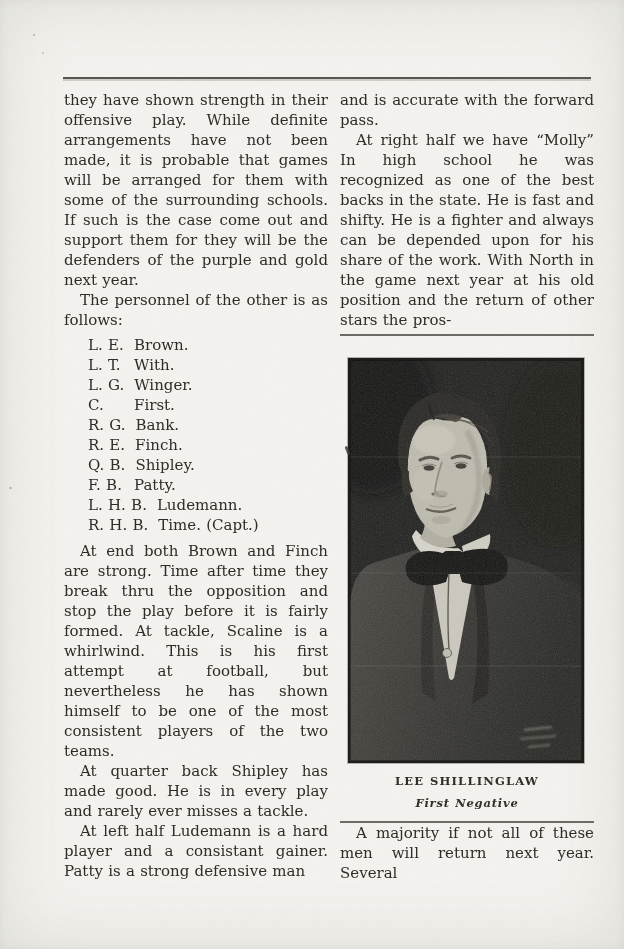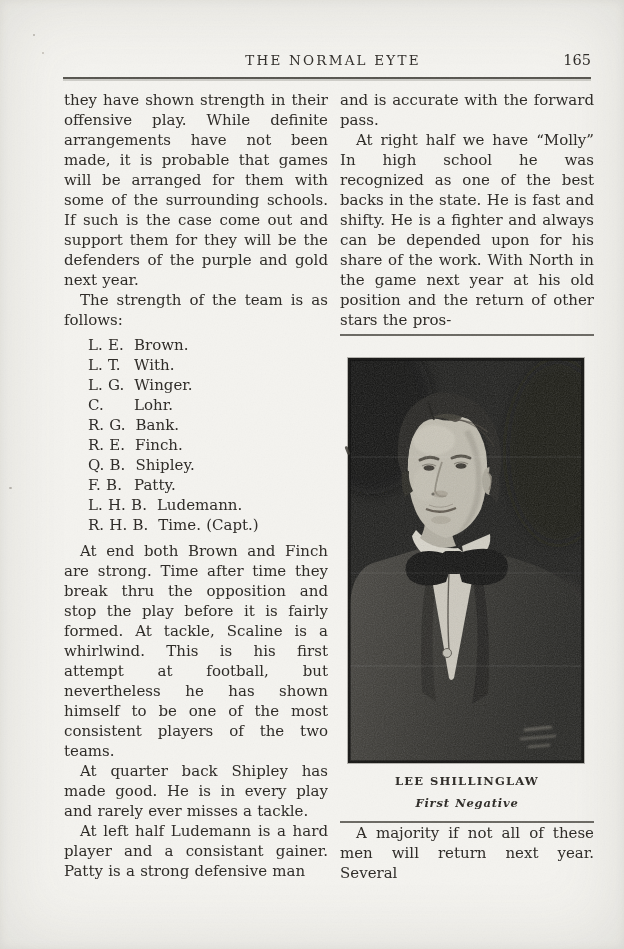--- a/index.html
+++ b/index.html
@@ -50,37 +50,33 @@
   .speck.s2{left:42px;top:52px;width:2px;height:2px;background:#c0bdb5;}
   .speck.s3{left:9px;top:487px;width:3px;height:2px;background:#9a968d;opacity:.7;}
   .speck.s4{left:346px;top:446px;width:3px;height:9px;background:#3c3a34;border-radius:2px;transform:rotate(-22deg);opacity:.85;}
   .grain-overlay{position:absolute;left:0;top:0;pointer-events:none;}
 </style>
 </head>
 <body>
 
 <div class="page">
 
-  <div class="masthead">
-    <div class="pub-title">THE NORMAL EYTE</div>
-    <div class="pagenum">165</div>
-  </div>
   <div class="head-rule"></div>
 
   <div class="columns">
 
     <section class="col left">
       <p>they have shown strength in their offensive play.  While definite arrangements have not been made, it is probable that games will be arranged for them with some of the surrounding schools.  If such is the case come out and support them for they will be the defenders of the purple and gold next year.</p>
-      <p class="indent">The strength of the team is as follows:</p>
+      <p class="indent">The personnel of the other is as follows:</p>
 
       <div class="roster">
         <div class="roster-row"><span class="roster-pos">L. E.</span><span class="roster-name">Brown.</span></div>
         <div class="roster-row"><span class="roster-pos">L. T.</span><span class="roster-name">With.</span></div>
         <div class="roster-row"><span class="roster-pos">L. G.</span><span class="roster-name">Winger.</span></div>
-        <div class="roster-row"><span class="roster-pos">C.</span><span class="roster-name">Lohr.</span></div>
+        <div class="roster-row"><span class="roster-pos">C.</span><span class="roster-name">First.</span></div>
         <div class="roster-row"><span class="roster-pos">R. G.</span><span class="roster-name">Bank.</span></div>
         <div class="roster-row"><span class="roster-pos">R. E.</span><span class="roster-name">Finch.</span></div>
         <div class="roster-row"><span class="roster-pos">Q. B.</span><span class="roster-name">Shipley.</span></div>
         <div class="roster-row"><span class="roster-pos">F. B.</span><span class="roster-name">Patty.</span></div>
         <div class="roster-row"><span class="roster-pos">L. H. B.</span><span class="roster-name">Ludemann.</span></div>
         <div class="roster-row"><span class="roster-pos">R. H. B.</span><span class="roster-name">Time. (Capt.)</span></div>
       </div>
 
       <p class="indent">At end both Brown and Finch are strong.  Time after time they break thru the opposition and stop the play before it is fairly formed. At tackle, Scaline is a whirlwind. This is his first attempt at football, but nevertheless he has shown himself to be one of the most consistent players of the two teams.</p>
       <p class="indent">At quarter back Shipley has made good.  He is in every play and rarely ever misses a tackle.</p>

